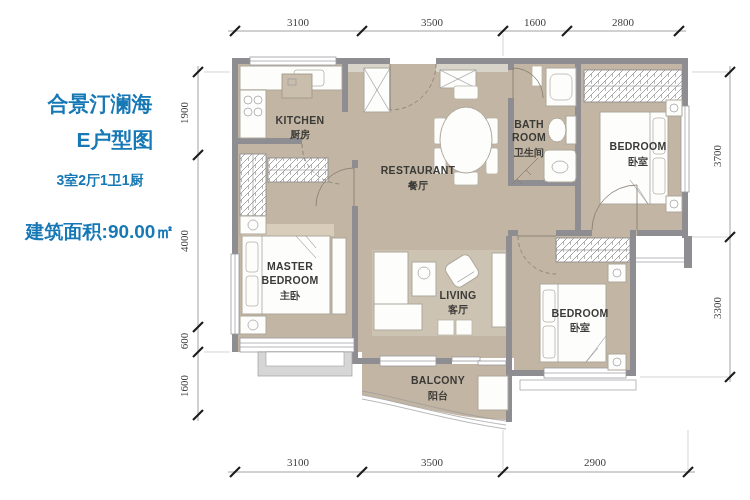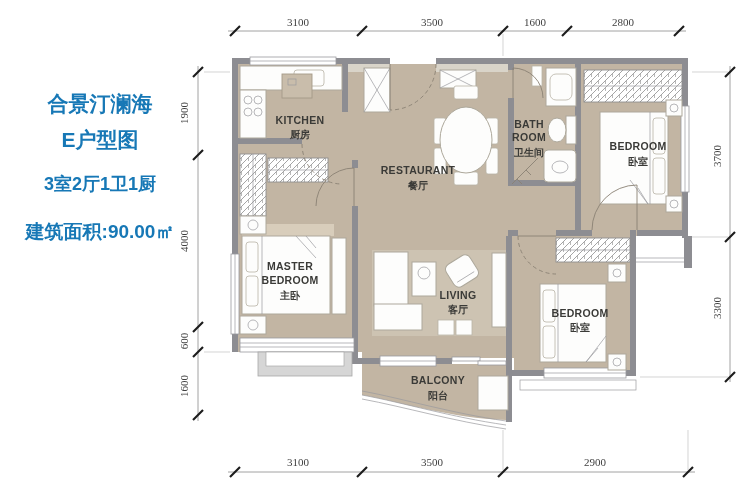--- a/index.html
+++ b/index.html
@@ -1,22 +1,22 @@
 <!DOCTYPE html>
 <html><head>
 <meta charset="utf-8">
 <style>
   html,body{margin:0;padding:0;background:#ffffff;}
   .canvas{position:relative;width:750px;height:500px;background:#ffffff;overflow:hidden;
           font-family:"Liberation Sans",sans-serif;}
   .title-block{position:absolute;left:0;top:0;width:200px;text-align:center;color:#1778b6;}
   .t1{position:absolute;width:200px;font-size:21px;font-weight:700;}
-  .t2{position:absolute;width:200px;font-size:18px;font-weight:700;}
+  .t2{position:absolute;width:200px;font-size:14px;font-weight:700;}
   .line-project{top:90px;}
-  .line-plan{top:126px;}
+  .line-plan{top:126px;margin-left:15px;}
   .line-layout{top:172px;}
   .line-area{top:219px;font-size:19px;}
   svg{position:absolute;left:0;top:0;}
   .wall{fill:#8d8d92;}
   .floor{fill:#c2b5a3;}
   .rug{fill:#cdc3b2;}
   .furn{fill:#fdfdfc;stroke:#ada89b;stroke-width:1;}
   .soft{fill:#fdfdfc;stroke:#b8b3a6;stroke-width:0.8;}
   .winframe{fill:#ffffff;stroke:#9a9a9e;stroke-width:0.8;}
   .thin{stroke:#9a9a9e;stroke-width:0.7;fill:none;}

